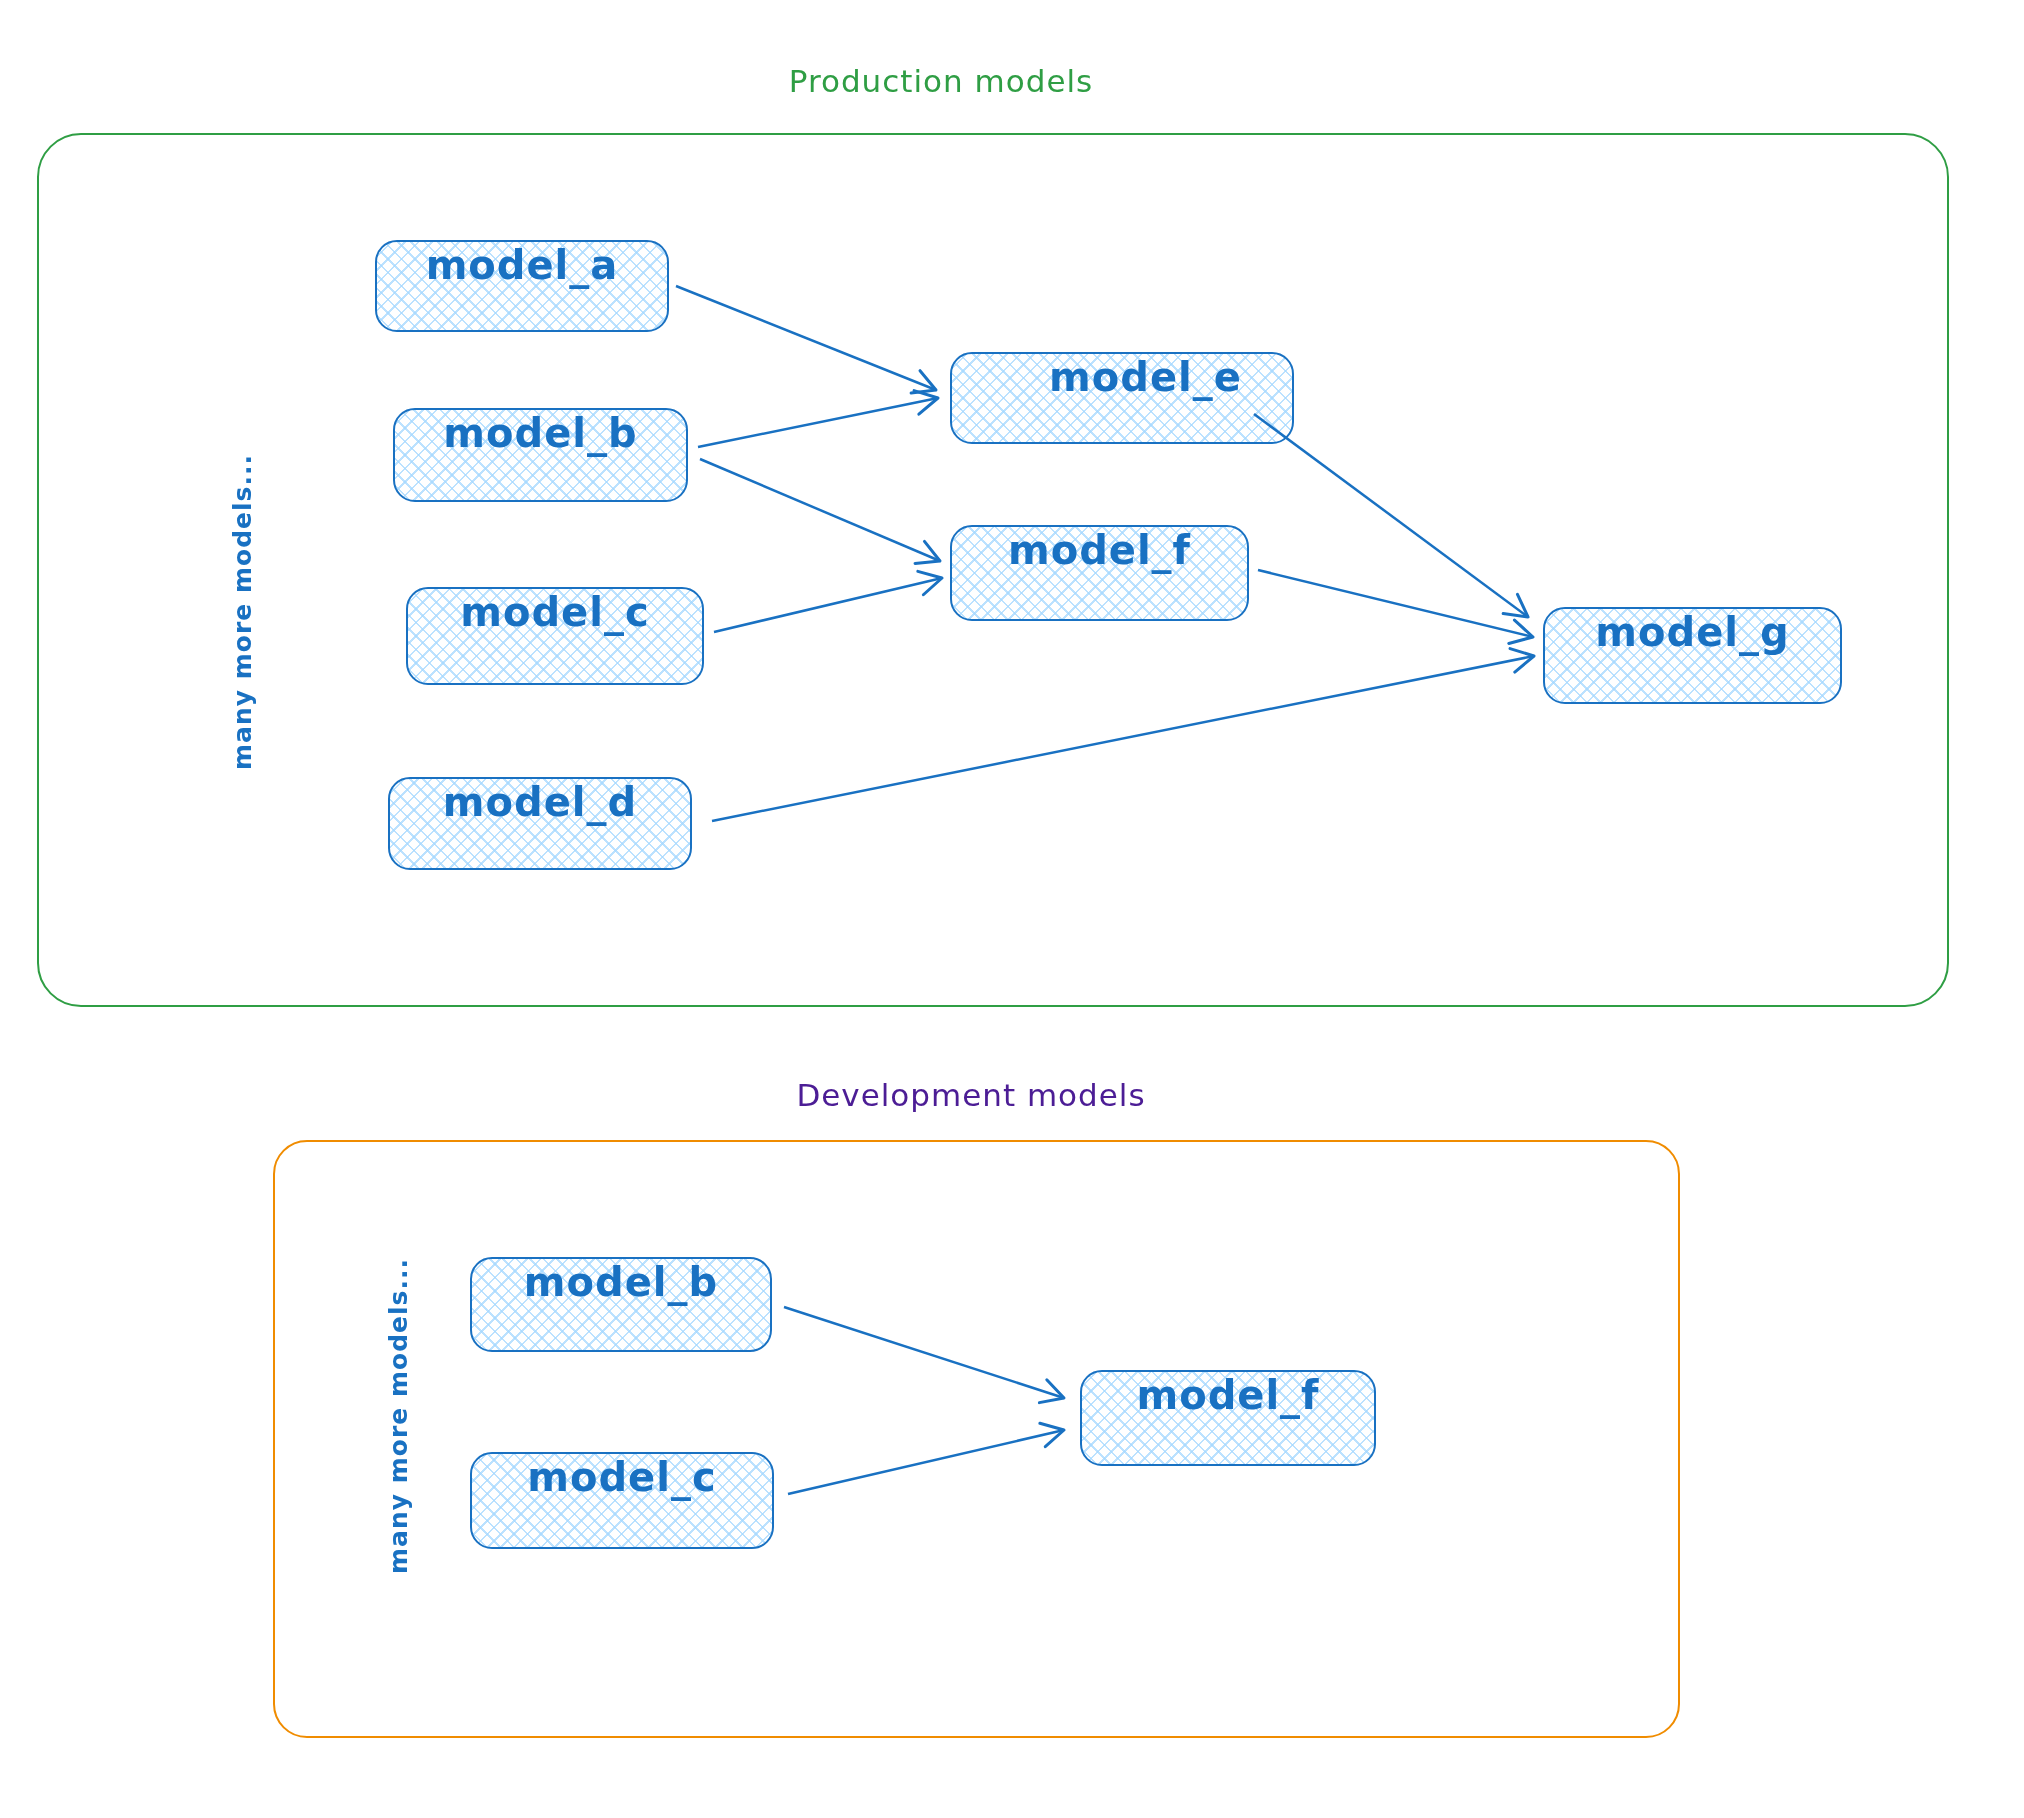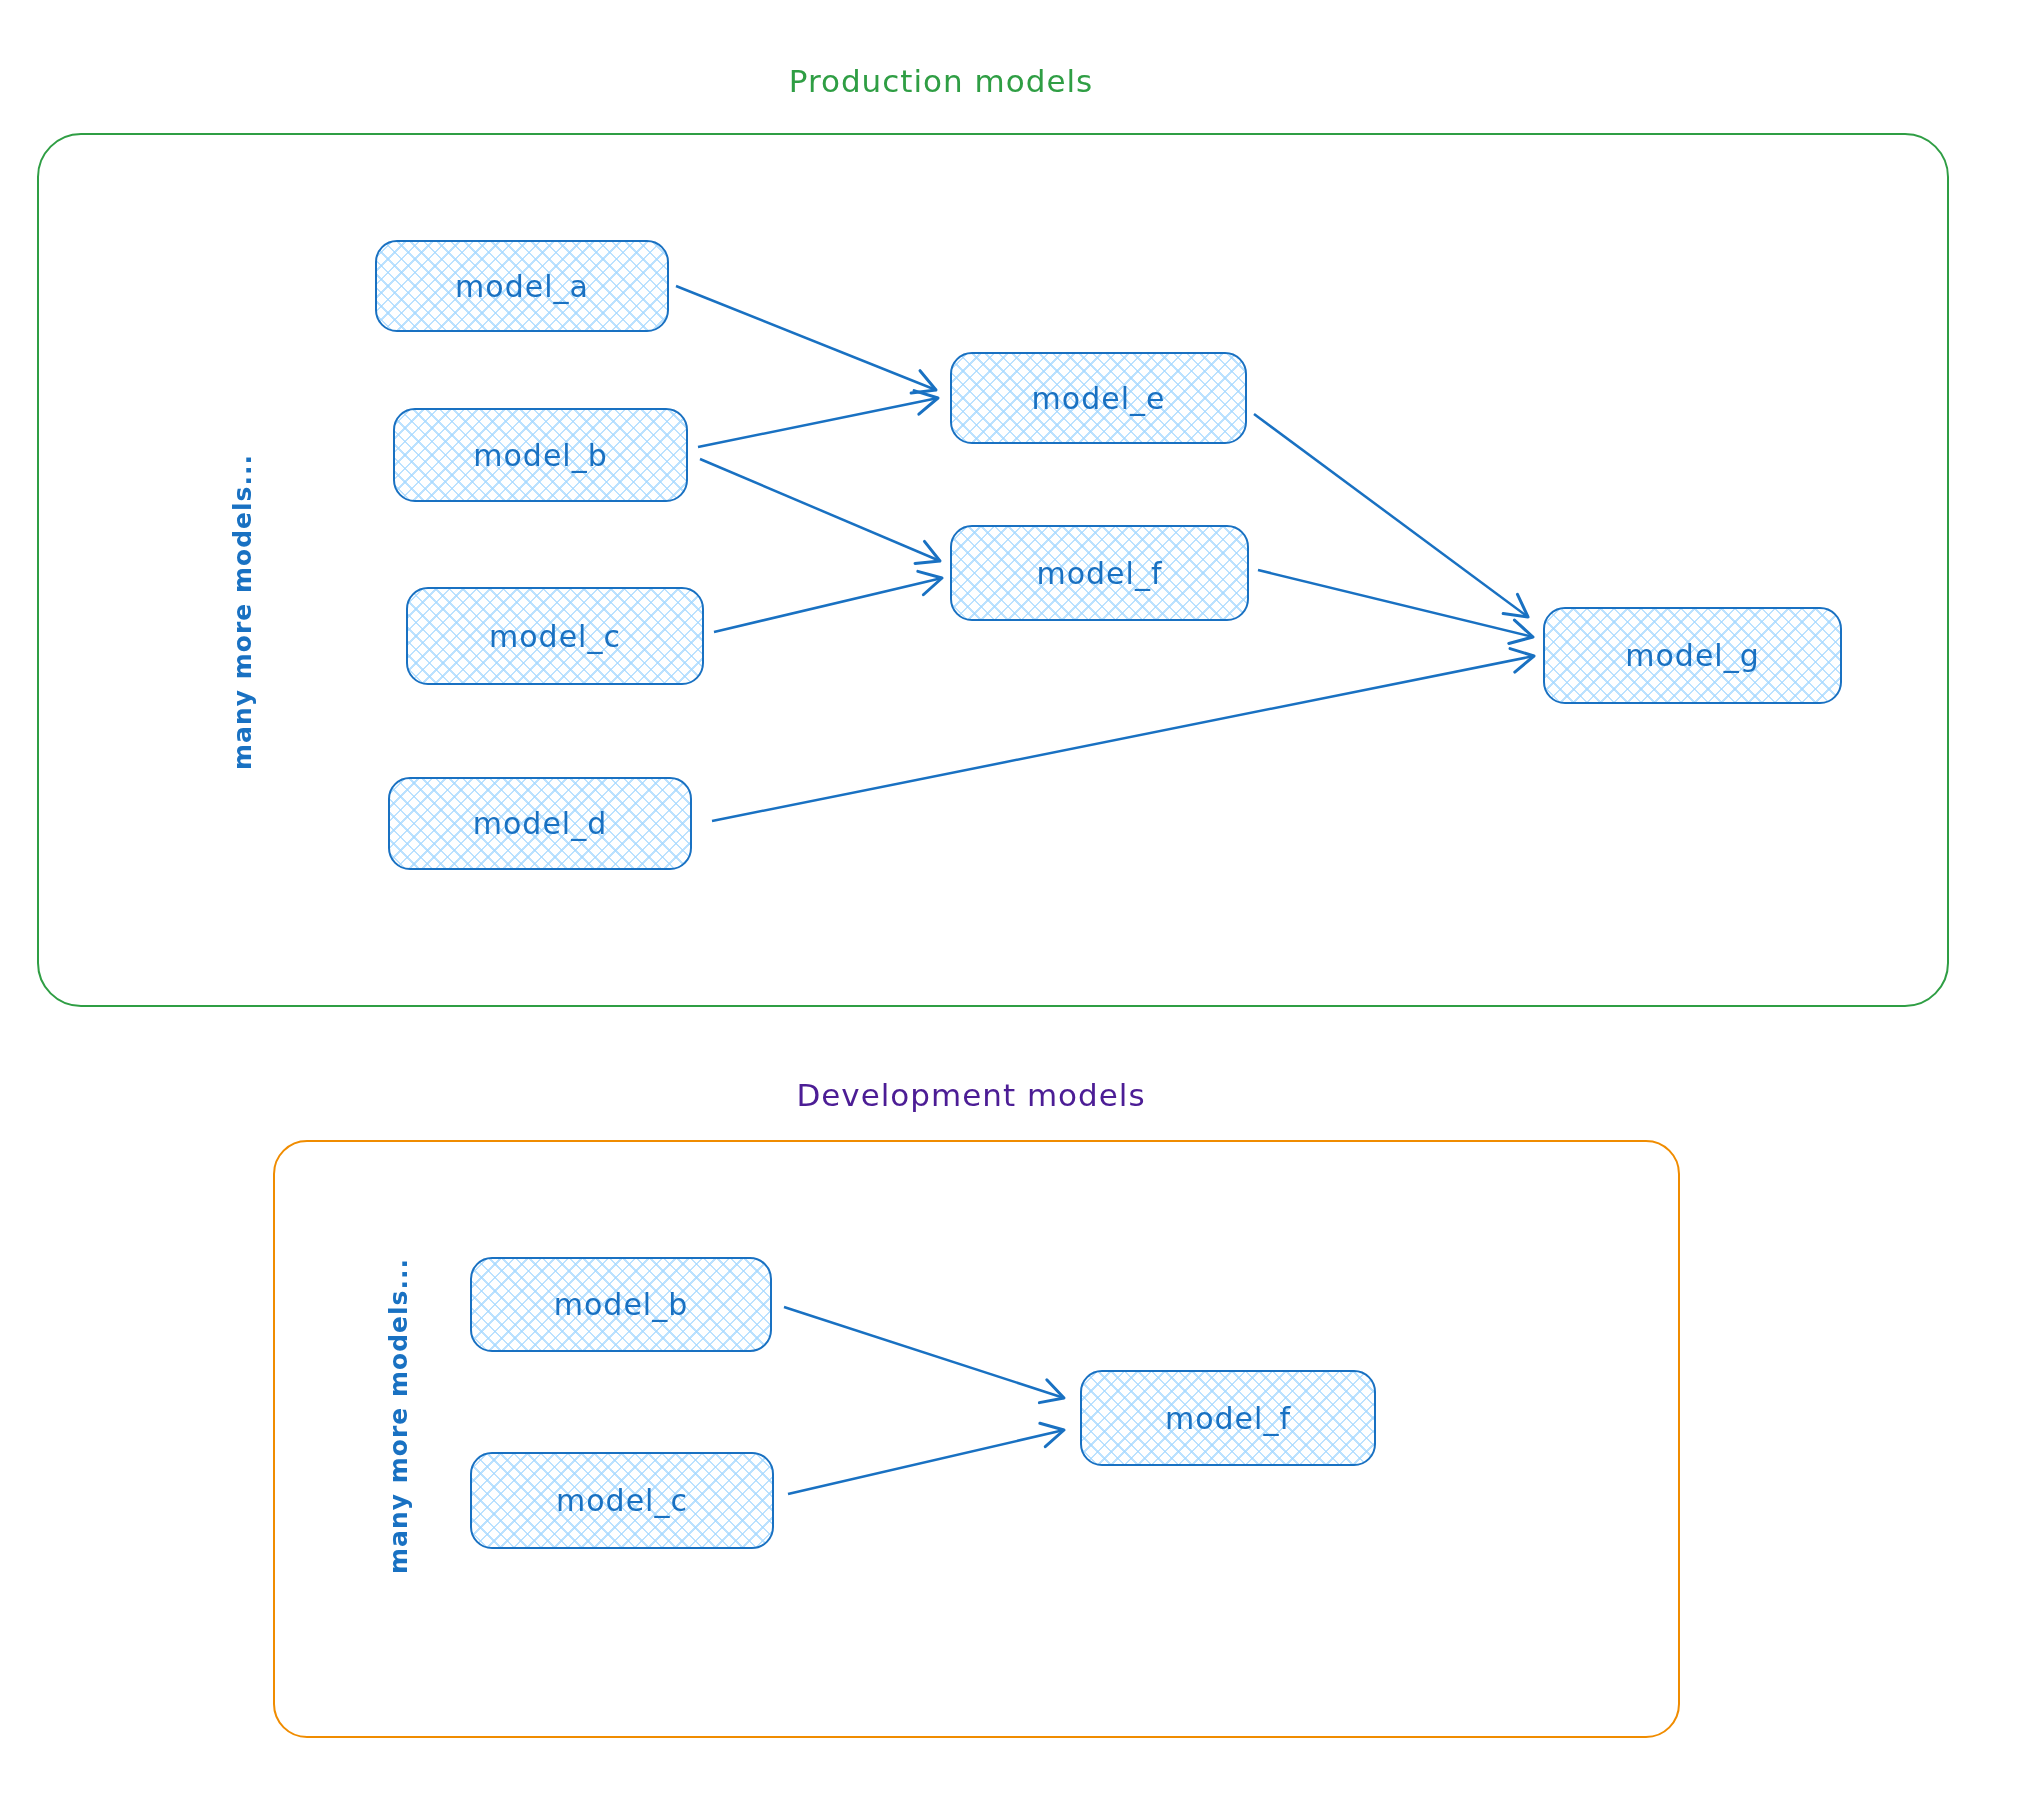--- a/index.html
+++ b/index.html
@@ -19,33 +19,33 @@
   #prod-title{left:721px;top:63px;color:#2f9e44;}
   #dev-title{left:751px;top:1077px;color:#4c1d95;}
   .side-label{
     position:absolute;width:300px;height:34px;line-height:34px;text-align:center;
     transform:rotate(-90deg);color:#1971c2;font-size:25px;font-weight:600;letter-spacing:1px;
     white-space:nowrap;
   }
   #prod-side{left:93px;top:603px;}
   #dev-side{left:249px;top:1407px;}
   .node{
-    position:absolute;display:flex;align-items:center;justify-content:center;
+    position:absolute;display:flex;align-items:flex-start;justify-content:center;
     border:2.5px solid #1971c2;border-radius:22px;
     background-color:#ffffff;
     background-image:
       repeating-linear-gradient(45deg, rgba(165,216,255,0.75) 0px, rgba(165,216,255,0.75) 1.8px, transparent 1.8px, transparent 9.5px),
       repeating-linear-gradient(135deg, rgba(165,216,255,0.75) 0px, rgba(165,216,255,0.75) 1.8px, transparent 1.8px, transparent 9.5px);
-    color:#1971c2;font-size:30px;font-weight:400;letter-spacing:1px;
+    color:#1971c2;font-size:40px;font-weight:700;letter-spacing:1px;
   }
   #node-a{left:375px;top:240px;width:290px;height:88px;}
   #node-b{left:393px;top:408px;width:291px;height:90px;}
   #node-c{left:406px;top:587px;width:294px;height:94px;}
   #node-d{left:388px;top:777px;width:300px;height:89px;}
-  #node-e{left:950px;top:352px;width:293px;height:88px;}
+  #node-e{left:950px;top:352px;width:293px;height:88px;padding-left:47px;}
   #node-f{left:950px;top:525px;width:295px;height:92px;}
   #node-g{left:1543px;top:607px;width:295px;height:93px;}
   #node-dev-b{left:470px;top:1257px;width:298px;height:91px;}
   #node-dev-c{left:470px;top:1452px;width:300px;height:93px;}
   #node-dev-f{left:1080px;top:1370px;width:292px;height:92px;}
   #arrow-layer{position:absolute;left:0;top:0;pointer-events:none;}
   #arrow-layer line{stroke:#1971c2;stroke-width:2.5;}
 </style>
 </head>
 <body>

